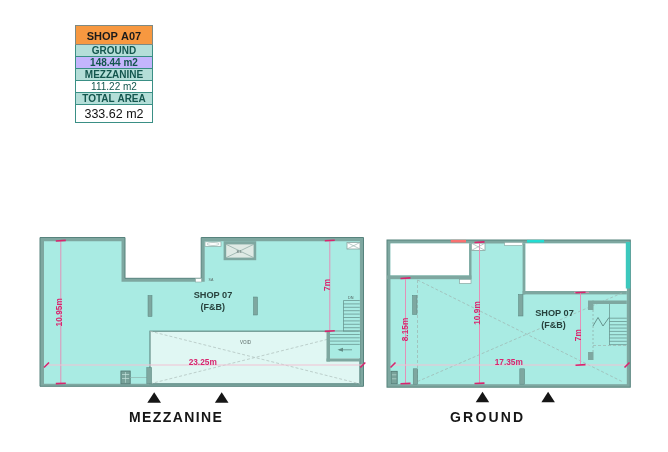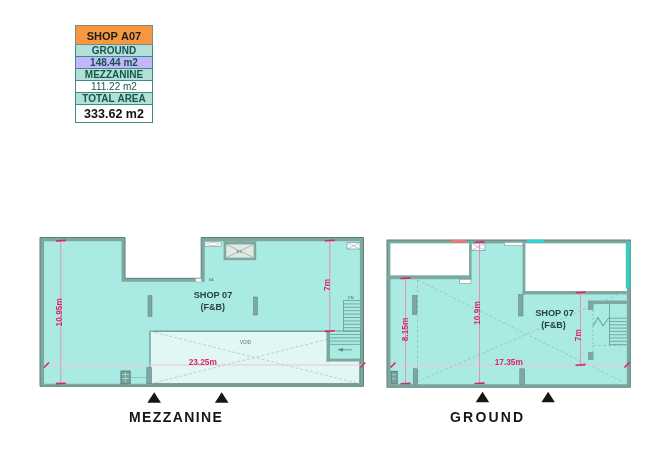--- a/index.html
+++ b/index.html
@@ -29,21 +29,21 @@
   <tr>
           <td style="background:#b4ded8;height:11px;font-size:10px;font-weight:bold;">MEZZANINE</td>
         </tr>
   <tr>
           <td style="background:#ffffff;height:11px;font-size:10px;">111.22 m2</td>
         </tr>
   <tr>
           <td style="background:#b4ded8;height:11px;font-size:10px;font-weight:bold;">TOTAL&nbsp;AREA</td>
         </tr>
   <tr>
-          <td style="background:#ffffff;height:17px;font-size:12.5px;font-weight:bold;color:#111;">333.62 m2</td>
+          <td style="background:#ffffff;height:17px;font-size:12.5px;font-weight:normal;color:#111;">333.62 m2</td>
         </tr>
 </tbody>
     </table>
 
 <svg width="668" height="452" viewBox="0 0 668 452">
 
 <path d="M40,237.5 H125 V278.3 H201.2 V237.5 H363.5 V386.3 H40 Z" fill="#7ea7a0" stroke="#57837d" stroke-width="1"></path>
 
 <path d="M44,241.2 H121.5 V281.8 H204.7 V241.2 H359.9 V383.8 H44 Z" fill="#a9ebe3"></path>
 

